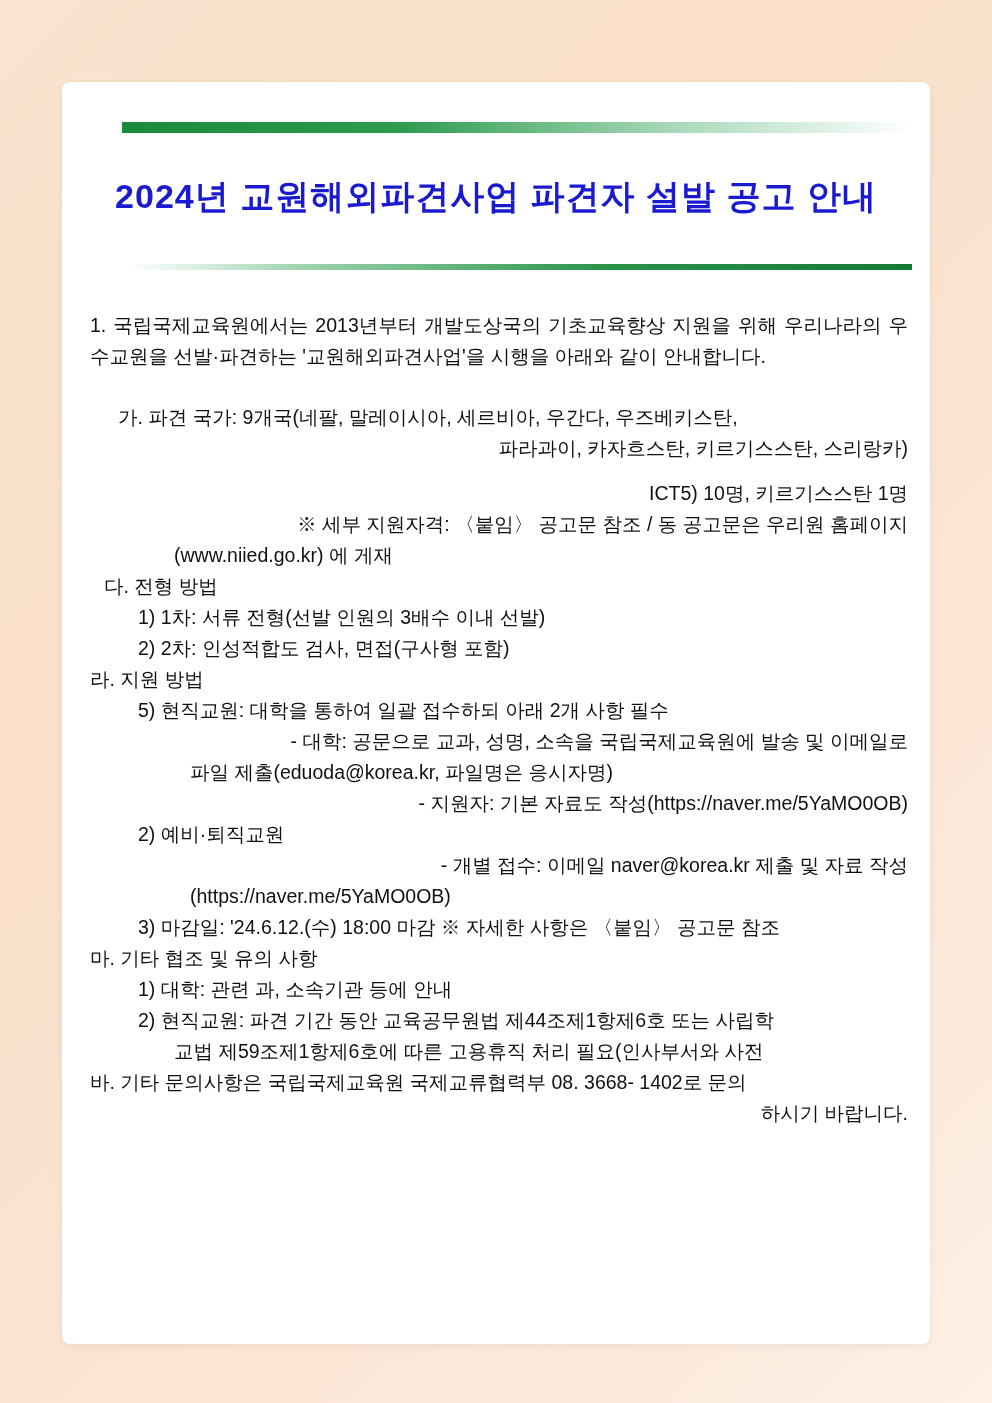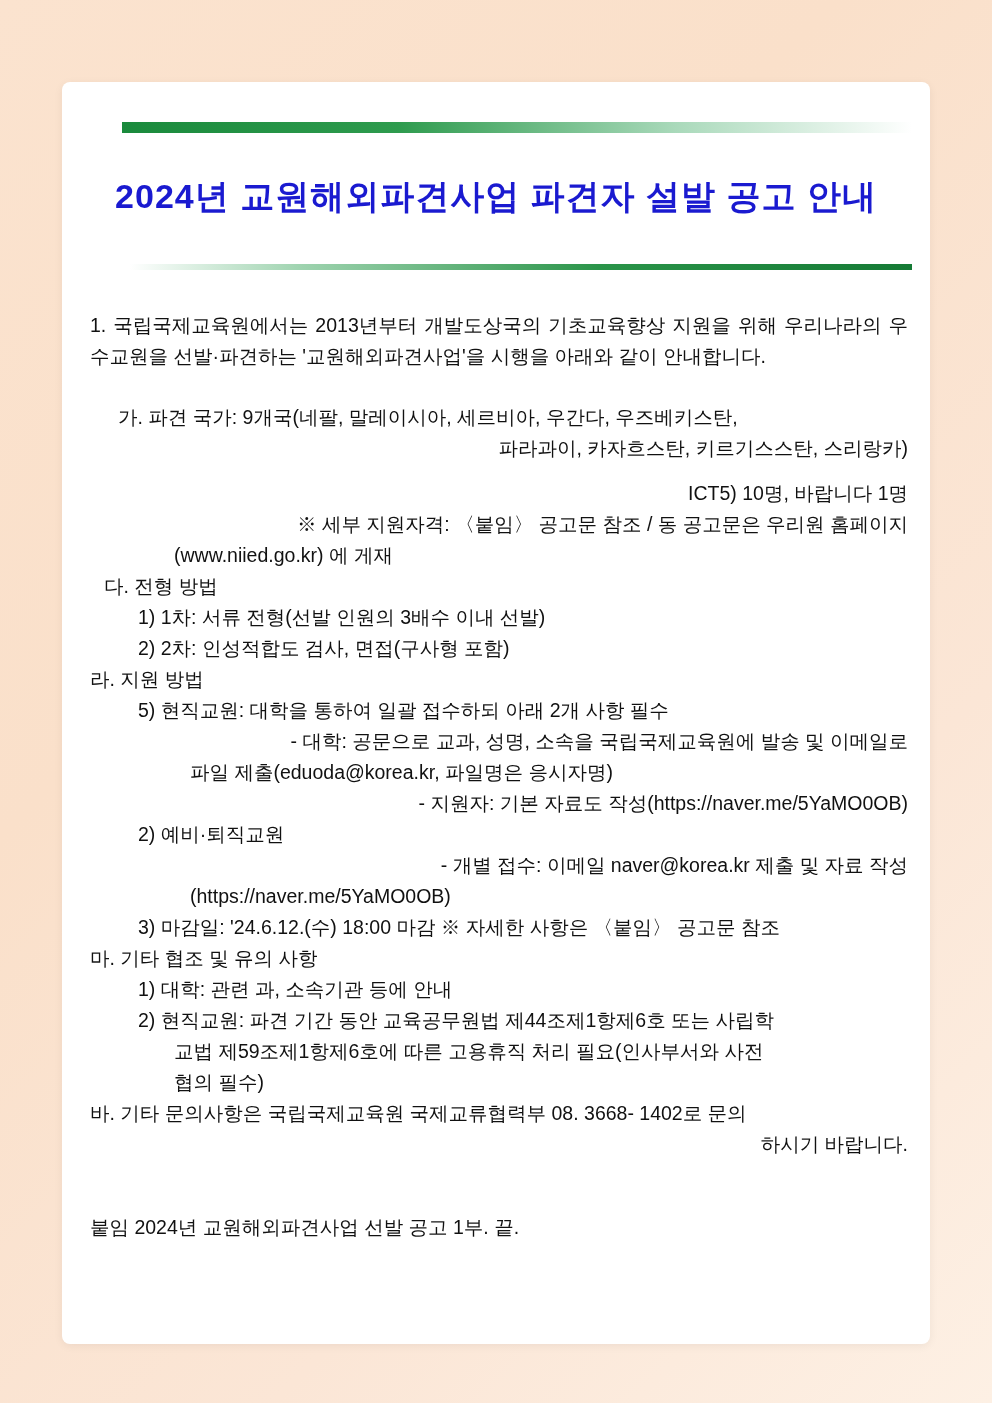--- a/index.html
+++ b/index.html
@@ -101,21 +101,21 @@
 
     <p class="para p-intro">1. 국립국제교육원에서는 2013년부터 개발도상국의 기초교육향상 지원을 위해 우리나라의 우수교원을 선발·파견하는 '교원해외파견사업'을 시행을 아래와 같이 안내합니다.</p>
 
     <div class="gap-sm"></div>
 
     <div class="blk ind-2">가. 파견 국가: 9개국(네팔, 말레이시아, 세르비아, 우간다, 우즈베키스탄,</div>
     <div class="blk ind-cont-2">파라과이, 카자흐스탄, 키르기스스탄, 스리랑카)</div>
 
     <div class="gap-sm"></div>
 
-    <div class="blk ind-cont-2">ICT5) 10명, 바랍니다 1명</div>
+    <div class="blk ind-cont-2">ICT5) 10명, 키르기스스탄 1명</div>
     <div class="blk ind-cont-2">※ 세부 지원자격: 〈붙임〉 공고문 참조 / 동 공고문은 우리원 홈페이지</div>
     <div class="blk ind-cont-3">(www.niied.go.kr) 에 게재</div>
 
     <div class="blk ind-1">다. 전형 방법</div>
     <div class="blk ind-3">1) 1차: 서류 전형(선발 인원의 3배수 이내 선발)</div>
     <div class="blk ind-3">2) 2차: 인성적합도 검사, 면접(구사형 포함)</div>
 
     <div class="blk">라. 지원 방법</div>
     <div class="blk ind-3">5) 현직교원: 대학을 통하여 일괄 접수하되 아래 2개 사항 필수</div>
     <div class="blk ind-4">- 대학: 공문으로 교과, 성명, 소속을 국립국제교육원에 발송 및 이메일로</div>
@@ -123,21 +123,19 @@
     <div class="blk ind-4">- 지원자: 기본 자료도 작성(https://naver.me/5YaMO0OB)</div>
     <div class="blk ind-3">2) 예비·퇴직교원</div>
     <div class="blk ind-4">- 개별 접수: 이메일 naver@korea.kr 제출 및 자료 작성</div>
     <div class="blk ind-cont-4">(https://naver.me/5YaMO0OB)</div>
     <div class="blk ind-3 nowrap">3) 마감일: '24.6.12.(수) 18:00 마감 ※ 자세한 사항은 〈붙임〉 공고문 참조</div>
 
     <div class="blk">마. 기타 협조 및 유의 사항</div>
     <div class="blk ind-3">1) 대학: 관련 과, 소속기관 등에 안내</div>
     <div class="blk ind-3">2) 현직교원: 파견 기간 동안 교육공무원법 제44조제1항제6호 또는 사립학</div>
     <div class="blk ind-cont-3">교법 제59조제1항제6호에 따른 고용휴직 처리 필요(인사부서와 사전</div>
-    <div class="blk ind-cont-3">협의 필수)</div>
 
     <div class="blk">바. 기타 문의사항은 국립국제교육원 국제교류협력부 08. 3668- 1402로 문의</div>
     <div class="blk ind-cont-2">하시기 바랍니다.</div>
 
-    <div class="blk attach">붙임  2024년 교원해외파견사업 선발 공고 1부.  끝.</div>
 
   </div>
 </div>
 
 </body></html>

